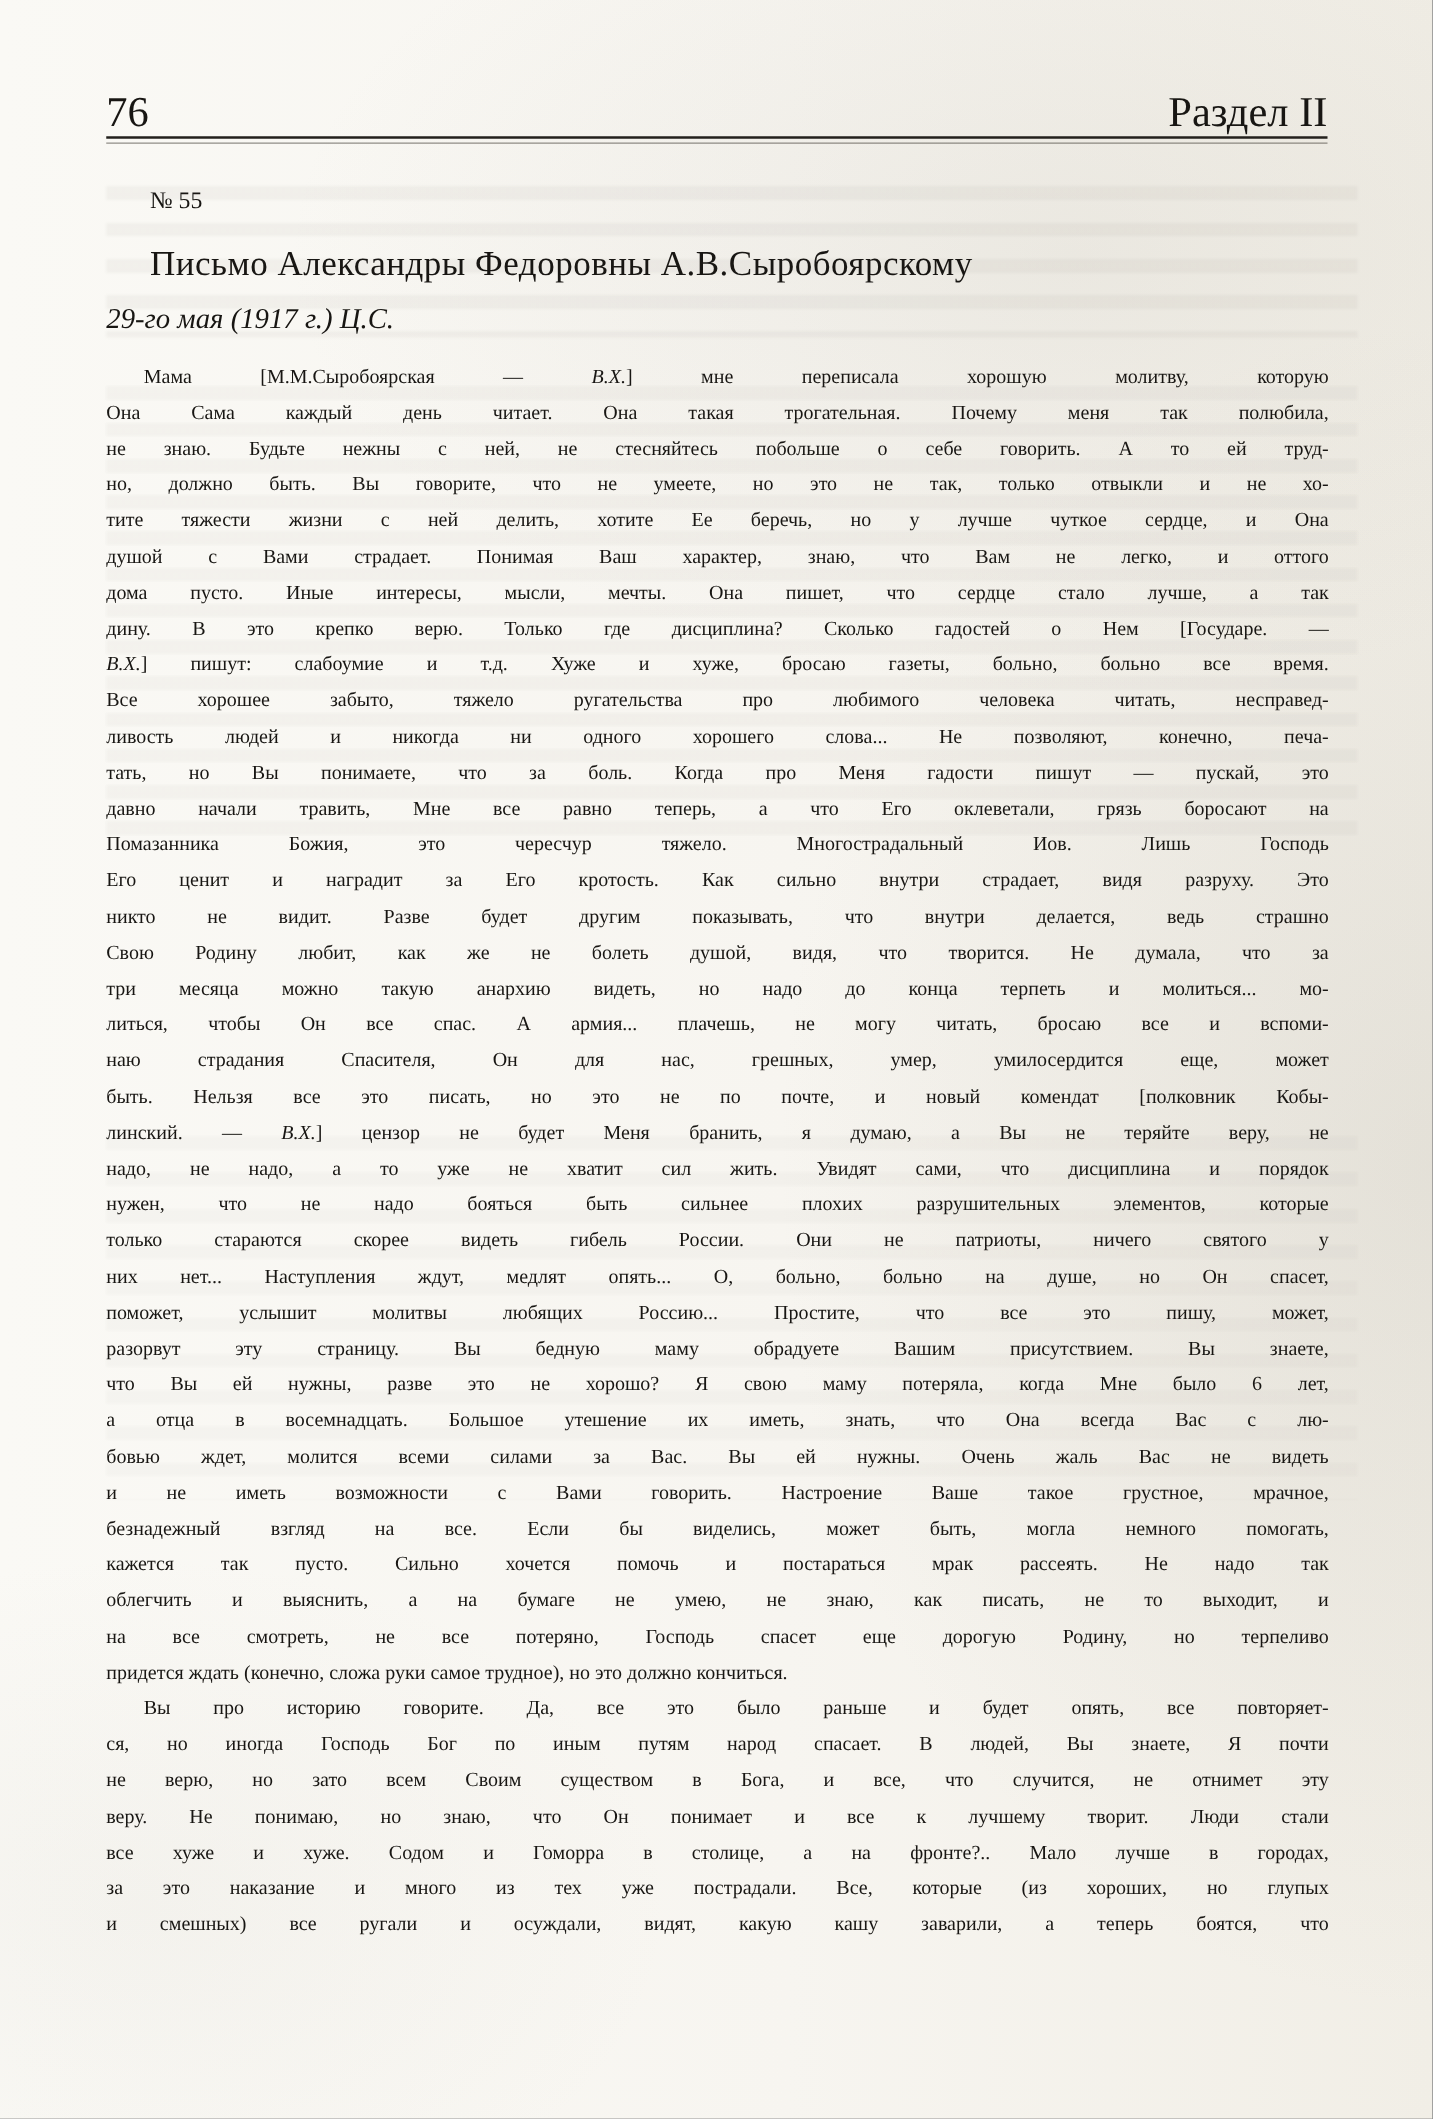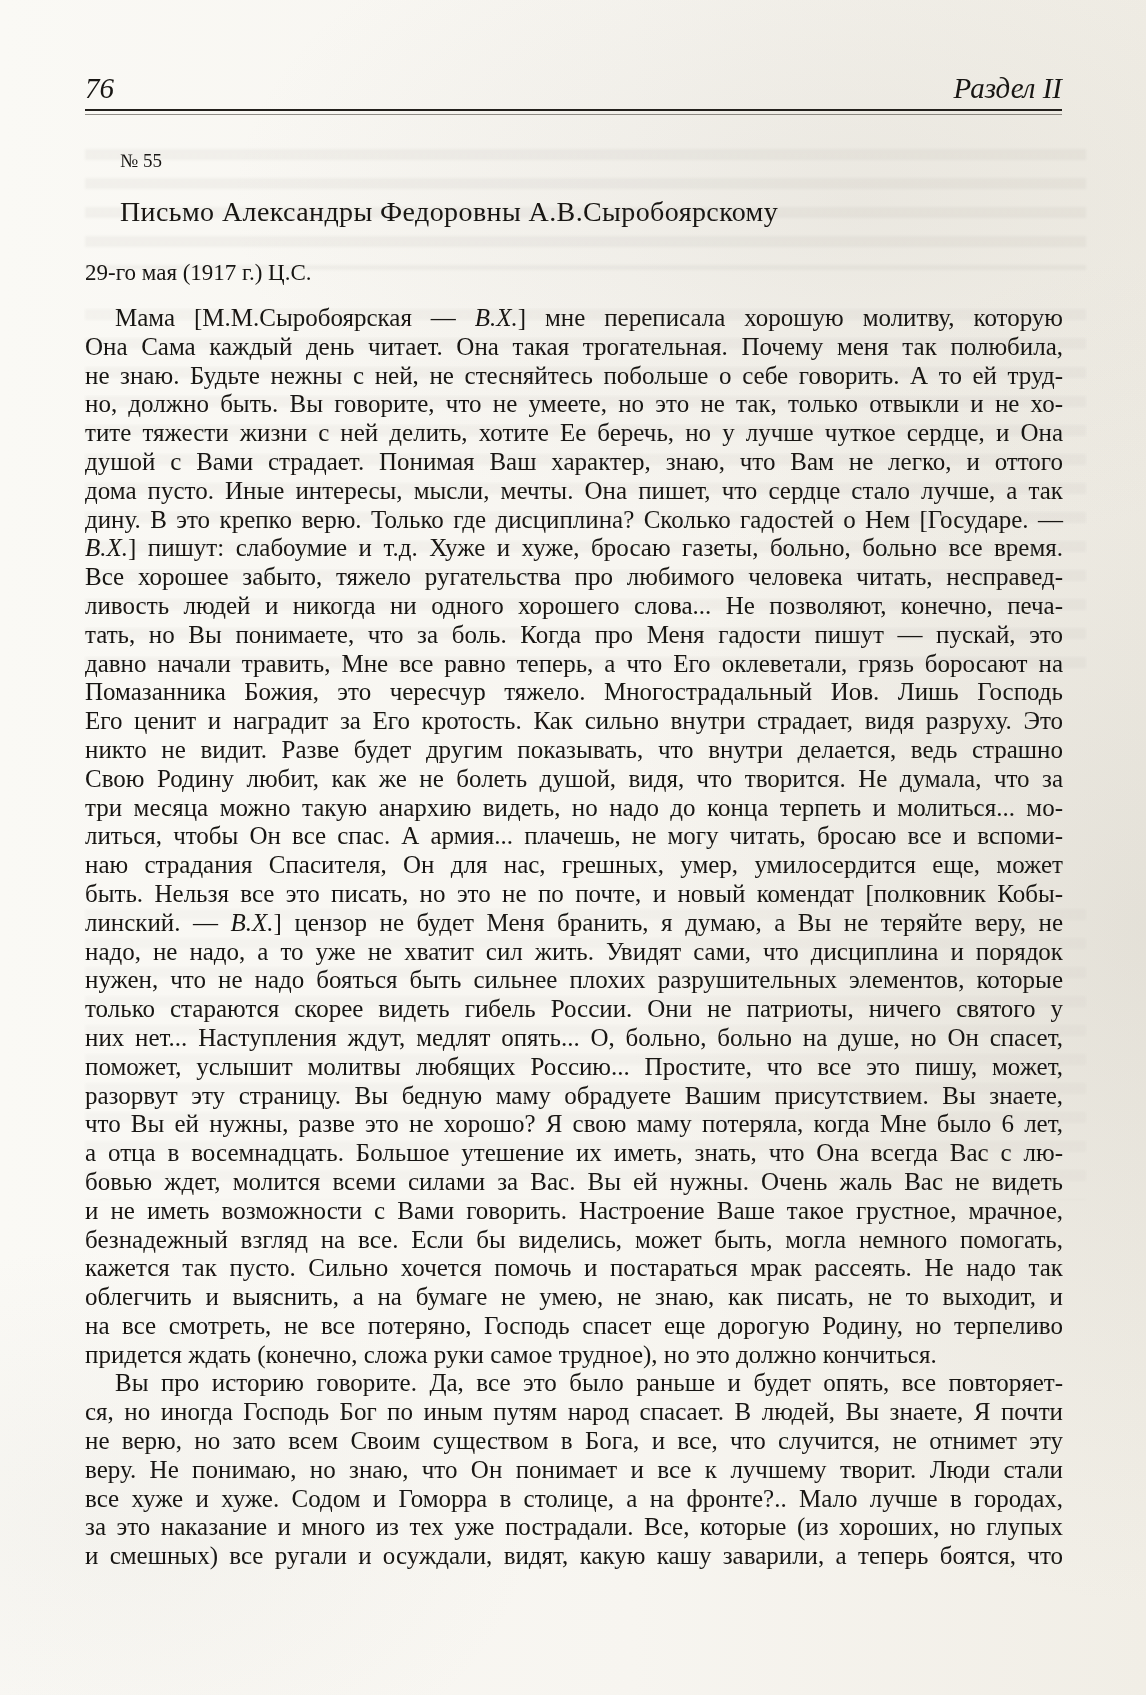--- a/index.html
+++ b/index.html
@@ -32,22 +32,21 @@
   .ghost.g1 { top: 140px; height: 130px; }
   .ghost.g2 { top: 300px; height: 380px; opacity: .8; }
   .ghost.g3 { top: 900px; height: 300px; opacity: .6; }
 
   .running-head {
     position: absolute;
     top: 72px; left: 85px; right: 84px;
     display: flex;
     justify-content: space-between;
     align-items: baseline;
-    font-style: italic;
-    font-size: 29px;
+    font-size: 34px;
   }
   .head-rule {
     position: absolute;
     top: 109px; left: 85px; right: 84px;
     height: 3px;
     border-top: 2px solid #23201c;
     border-bottom: 1px solid rgba(60,55,48,0.55);
   }
   .doc-number {
     position: absolute;
@@ -56,29 +55,29 @@
   }
   .letter-title {
     position: absolute;
     top: 196px; left: 120px; right: 90px;
     font-weight: normal;
     font-size: 28px;
     letter-spacing: 0.4px;
   }
   .dateline {
     position: absolute;
-    top: 260px; left: 85px;
+    top: 242px; left: 85px;
+    font-style: italic;
     font-size: 23px;
   }
   .letter-body {
     position: absolute;
     top: 288px; left: 85px;
     width: 978px;
-    font-size: 25px;
-    margin-top: 16px;
+    font-size: 16px;
   }
   .para { margin: 0; }
   .line {
     line-height: 28.8px;
     height: 28.8px;
     white-space: normal;
     text-align: justify;
     text-align-last: justify;
   }
   .line.first { text-indent: 30px; }

